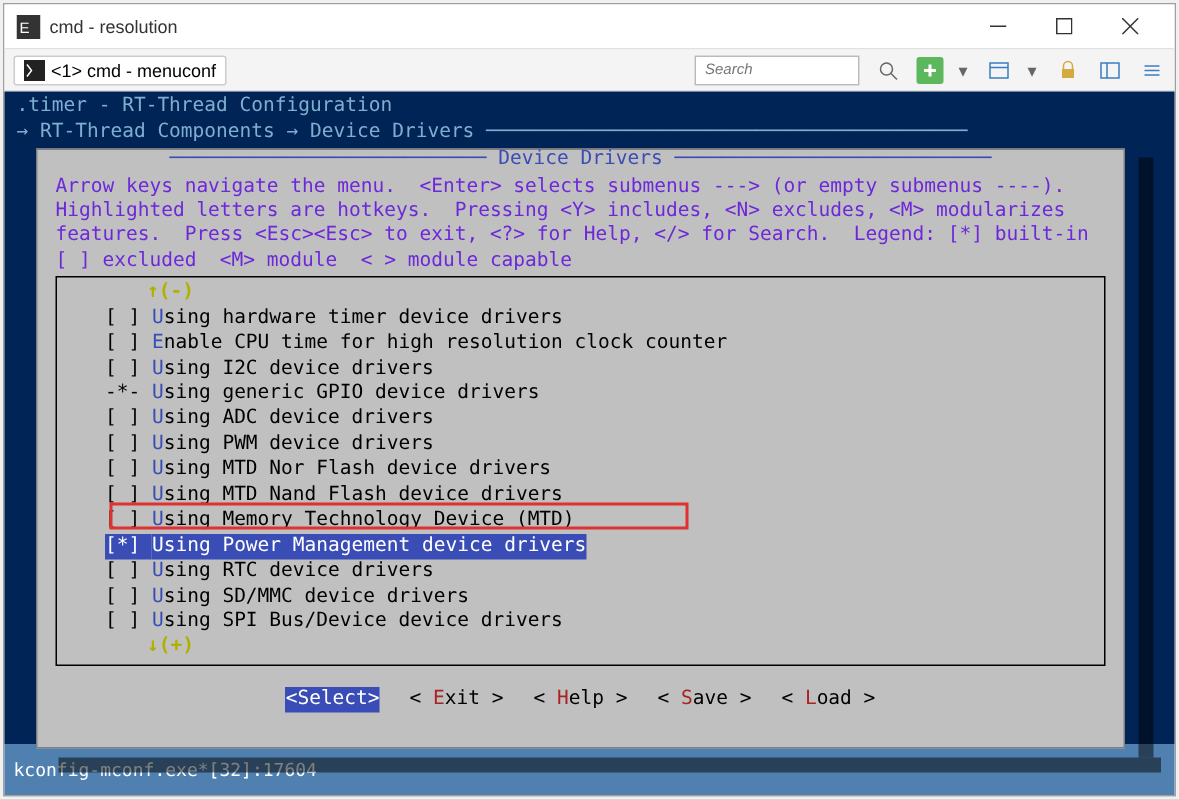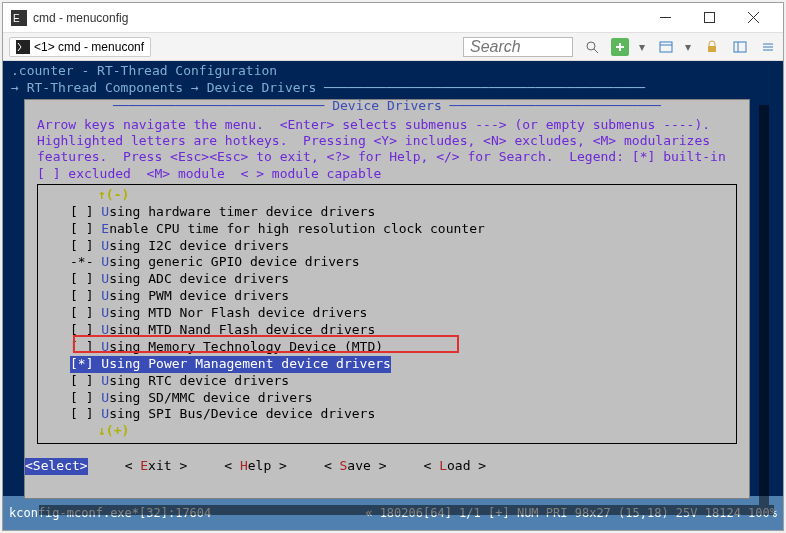--- a/index.html
+++ b/index.html
@@ -41,21 +41,21 @@
 .tab {
   display: flex; align-items: center; gap: 4px;
   background: #fff; border: 1px solid #ccc;
   padding: 2px 6px; border-radius: 2px;
 }
 .tab .ticon { width: 14px; height: 14px; }
 .spacer { flex: 1; }
 .searchbox {
   border: 1px solid #bbb; background: #fff;
   padding: 2px 6px; width: 110px; height: 20px;
-  font-size: 16px; color: #888; font-style: italic;
+  font-size: 10px; color: #888; font-style: italic;
 }
 .tbtn { width: 18px; height: 18px; display: flex; align-items: center; justify-content: center; }
 .tbtn.green { background: #5db85d; border-radius: 2px; }
 .tbtn svg { width: 14px; height: 14px; }
 .tdrop { width: 8px; color: #666; }
 .terminal {
   flex: 1; background: #012456; color: #cccccc;
   padding: 0; position: relative;
   font-family: Consolas, monospace;
   line-height: 1.3;
@@ -83,21 +83,21 @@
   border: 1px solid #000; margin: 0 12px; padding: 2px 0 4px;
   height: 260px;
 }
 .scrollhint { color: #b0b000; margin-left: 60px; font-weight: bold; }
 .item { display: flex; margin-left: 32px; }
 .item .box3 { width: 4ch; color: #000; }
 .item.sel .box3 { background: #3a4cb5; color: #fff; }
 .item .txt { color: #000; }
 .item.sel .txt { background: #3a4cb5; color: #fff; }
 .redbox { border: 2px solid #e03030; position: absolute; left: 48px; top: 235px; width: 386px; height: 18px; pointer-events: none; }
-.btns { display: flex; gap: 37px; margin-top: 14px; }
+.btns { display: flex; justify-content: center; gap: 20px; margin-top: 14px; }
 .mbtn { color: #000; }
 .mbtn .hot { color: #aa2222; }
 .mbtn.sel { background: #3a4cb5; color: #fff; }
 .shadow { position: absolute; background: #000; left: 36px; top: 444px; width: 735px; height: 10px; opacity: .5; }
 .shadowR { position: absolute; background: #000; left: 756px; top: 44px; width: 10px; height: 400px; opacity: .5; }
 .statusbar {
   height: 34px; background: #5080b0;
   display: flex; align-items: center;
   padding: 0 6px; color: #fff;
   font-family: Consolas, monospace;
@@ -107,21 +107,21 @@
 </style>
 </head>
 <body>
 
 <div class="win">
   <div class="titlebar">
     <svg class="icon" viewBox="0 0 16 16">
         <rect x="0" y="0" width="16" height="16" fill="#333"></rect>
         <text x="2" y="12" fill="#fff" font-size="10">E</text>
       </svg>
-    <span class="title">cmd - menuconfig</span>
+    <span class="title">cmd - resolution</span>
     <div class="wbtn">
         <svg viewBox="0 0 11 11">
           <line x1="0" y1="5.5" x2="11" y2="5.5" stroke="#333"></line>
         </svg>
       </div>
     <div class="wbtn">
         <svg viewBox="0 0 11 11">
           <rect x="0.5" y="0.5" width="10" height="10" fill="none" stroke="#333"></rect>
         </svg>
       </div>
@@ -179,21 +179,21 @@
         <svg viewBox="0 0 14 14">
           <line x1="2" y1="4" x2="12" y2="4" stroke="#3a7cc0"></line>
           <line x1="2" y1="7" x2="12" y2="7" stroke="#3a7cc0"></line>
           <line x1="2" y1="10" x2="12" y2="10" stroke="#3a7cc0"></line>
         </svg>
       </div>
   </div>
 
   <div class="terminal">
     <div class="header">
-      <div>.counter - RT-Thread Configuration</div>
+      <div>.timer - RT-Thread Configuration</div>
       <div> → RT-Thread Components → Device Drivers ─────────────────────────────────────────</div>
     </div>
 
     <div class="box">
       <div class="boxtitle">─────────────────────────── <span>Device Drivers</span> ───────────────────────────</div>
       <div class="desc"><span>Arrow keys navigate the menu.  &lt;Enter&gt; selects submenus ---&gt; (or empty submenus ----).</span>
 <span>Highlighted letters are hotkeys.  Pressing &lt;Y&gt; includes, &lt;N&gt; excludes, &lt;M&gt; modularizes</span>
 <span>features.  Press &lt;Esc&gt;&lt;Esc&gt; to exit, &lt;?&gt; for Help, &lt;/&gt; for Search.  Legend: [*] built-in</span>
 <span>[ ] excluded  &lt;M&gt; module  &lt; &gt; module capable</span></div>
 
@@ -265,15 +265,14 @@
         <span class="mbtn">&lt; <span class="hot">S</span><span>ave</span> &gt;</span>
         <span class="mbtn">&lt; <span class="hot">L</span><span>oad</span> &gt;</span>
       </div>
     </div>
     <div class="shadow"></div>
     <div class="shadowR"></div>
   </div>
 
   <div class="statusbar">
     <span class="left">kconfig-mconf.exe*[32]:17604</span>
-    <span>« 180206[64]  1/1  [+] NUM  PRI   98x27  (15,18) 25V  18124 100%</span>
   </div>
 </div>
 
 </body></html>

